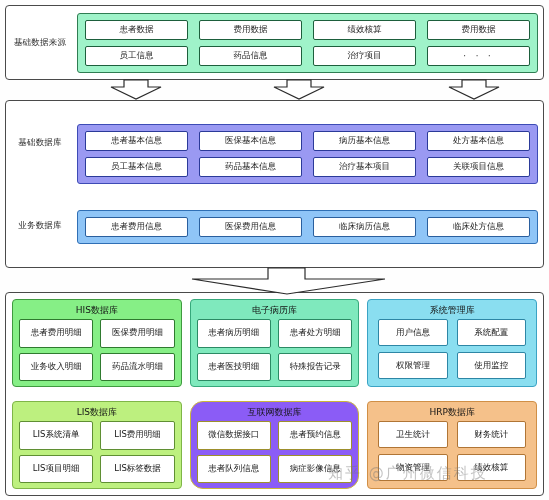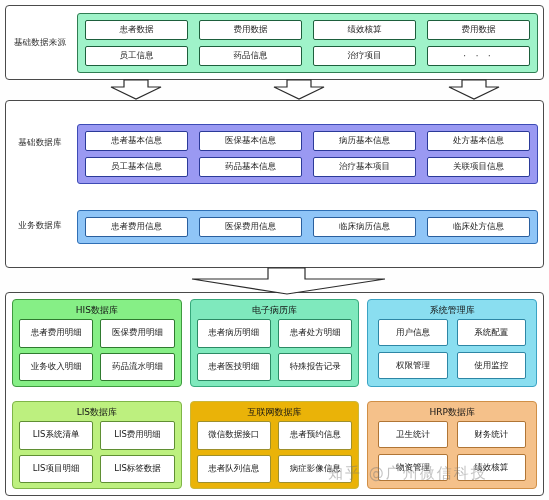--- a/index.html
+++ b/index.html
@@ -142,21 +142,21 @@
     color: #161616;
     padding: 1px 2px;
   }
 
   .db.his { background: #86ef86; border-color: #3f9a3f; }
   .db.his .chip { border-color: #2f7a2f; }
   .db.lis { background: #bdf07f; border-color: #7fb548; }
   .db.lis .chip { border-color: #5f8f33; }
   .db.emr { background: #7fe9bd; border-color: #36a87b; }
   .db.emr .chip { border-color: #2b8a64; }
-  .db.net { background: #eab308; border-color: #cbb73a; }
+  .db.net { background: #8b5cf6; border-color: #cbb73a; border-radius: 13px; }
   .db.net .chip { border-color: #9d8f2c; }
   .db.sys { background: #8adef0; border-color: #3ba3c4; }
   .db.sys .chip { border-color: #2d86a5; }
   .db.hrp { background: #f5c18a; border-color: #d08f46; }
   .db.hrp .chip { border-color: #b07535; }
 
   
   #watermark {
     position: absolute;
     left: 328px; top: 460px;

